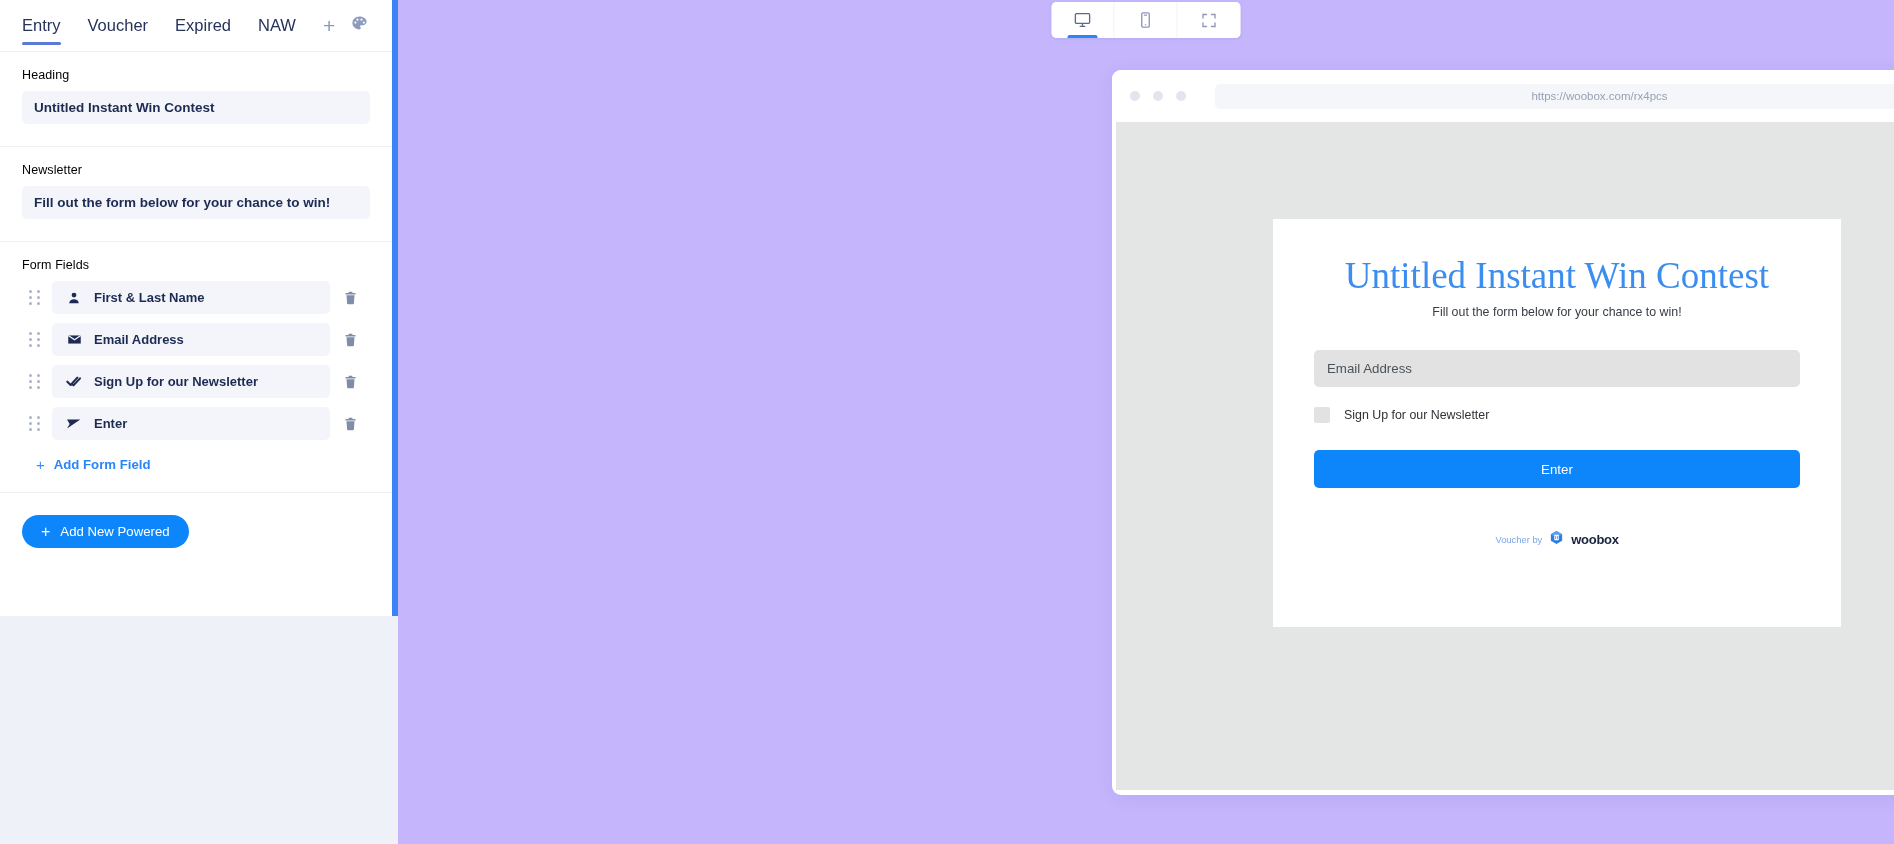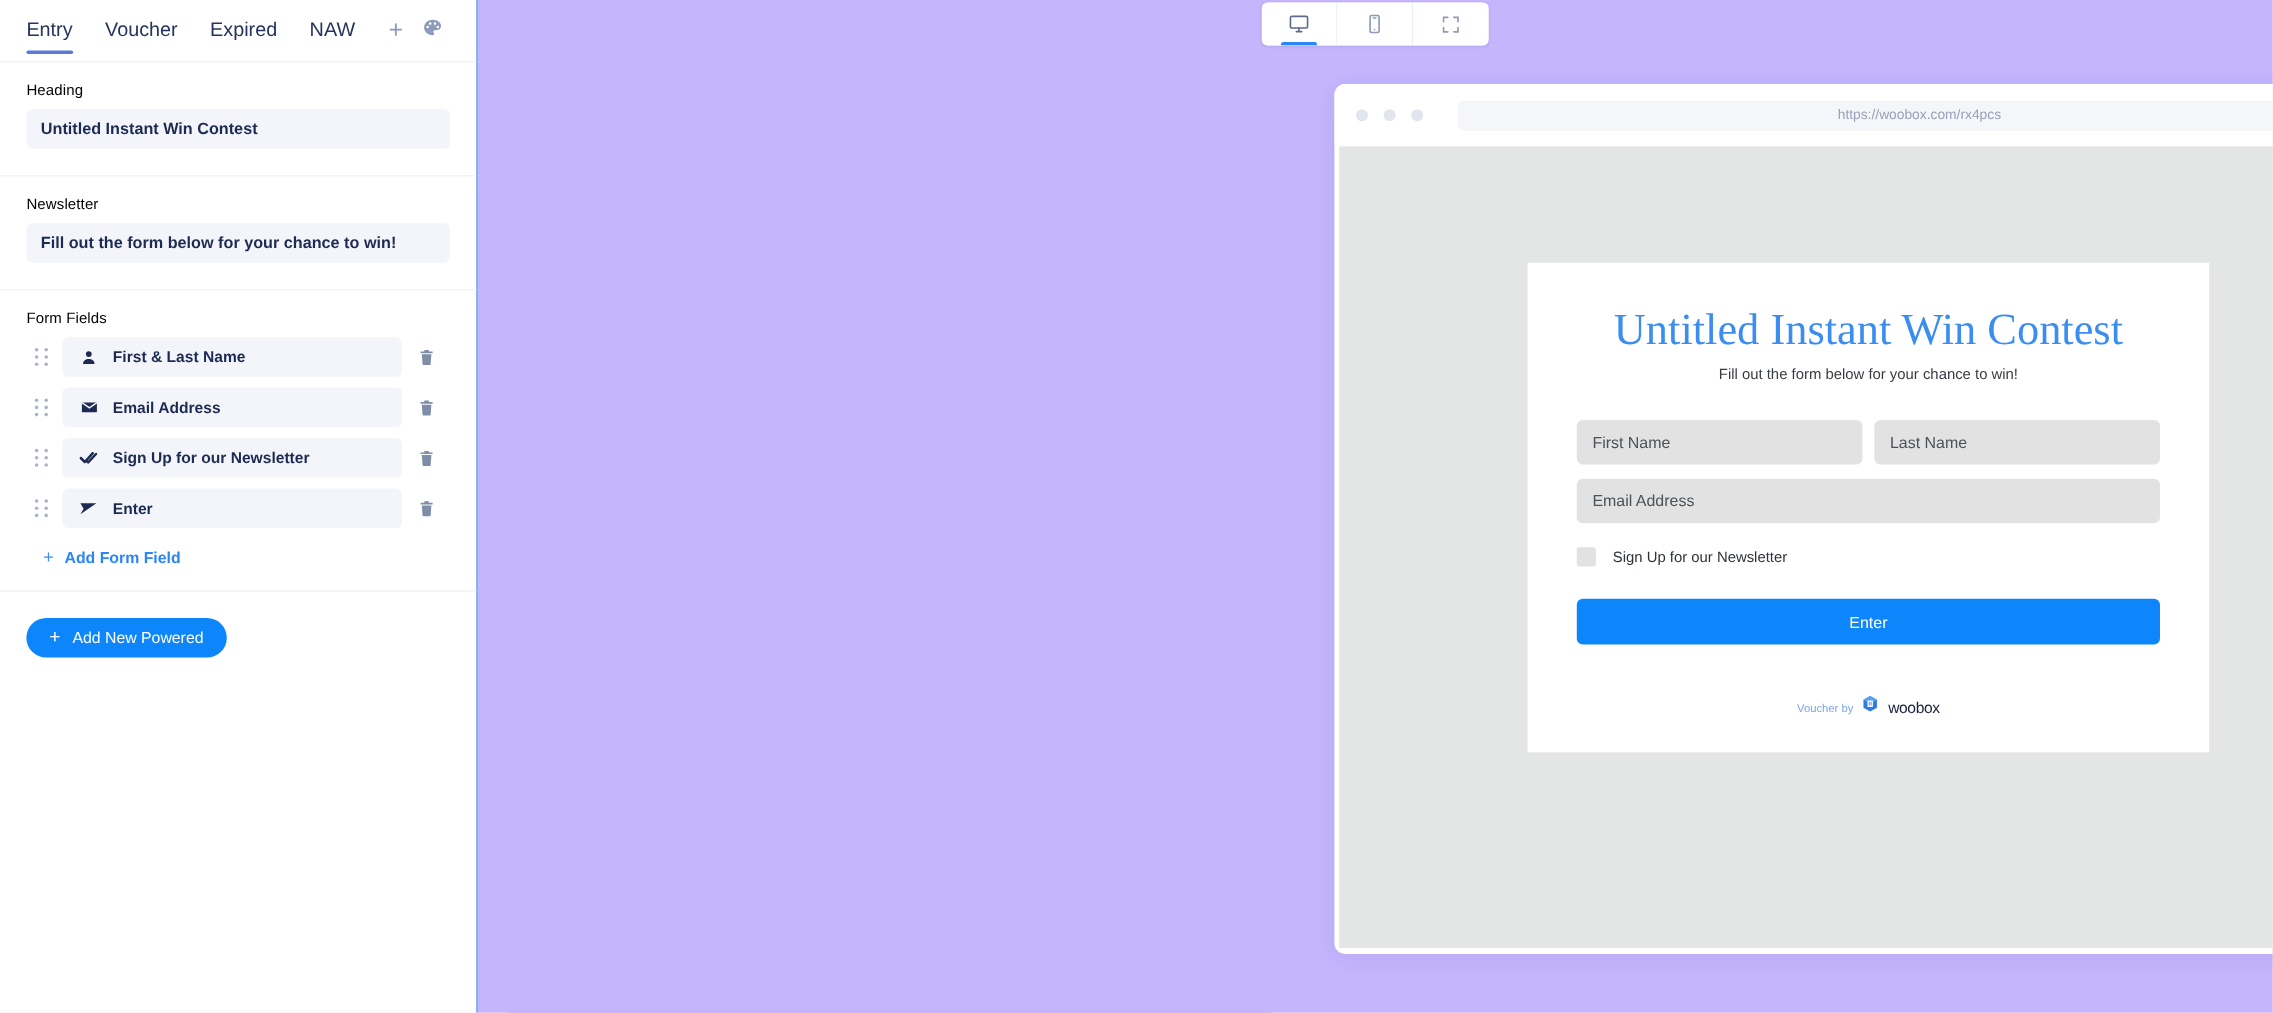--- a/index.html
+++ b/index.html
@@ -6,23 +6,23 @@
   html, body {
     width: 1894px; height: 844px;
     font-family: "Liberation Sans", sans-serif;
     background: #eef1f8;
     overflow: hidden;
   }
   .app { position: relative; width: 1894px; height: 844px; display: flex; }
 
   
   .sidebar {
-    width: 398px; height: 844px;
+    width: 398px; height: 616px;
     background: #ffffff;
-    border-right: 1px solid #3b82f6;
+    border-right: 6px solid #3b82f6;
     position: relative;
     flex: 0 0 398px;
     z-index: 5;
   }
   .tabbar {
     height: 52px;
     display: flex; align-items: center;
     padding: 0 22px;
     border-bottom: 1px solid #eceff5;
     position: relative;
@@ -205,21 +205,21 @@
   .enter-btn {
     margin-top: 27px; width: 100%; height: 38px;
     background: #0d86fb; color: #fff; border: none; border-radius: 5px;
     font-size: 13.3px; font-family: inherit; cursor: pointer;
   }
   .powered {
     margin-top: 42px; display: flex; align-items: center; justify-content: center;
     gap: 7px;
   }
   .powered-txt { font-size: 9.4px; color: #7aa7e8; }
-  .woobox-txt { font-size: 13px; font-weight: normal; color: #19233c; letter-spacing: -.3px; }
+  .woobox-txt { font-size: 13px; font-weight: bold; color: #19233c; letter-spacing: -.3px; }
 </style>
 </head>
 <body>
 
 <div class="app">
 
   <aside class="sidebar">
 
     <div class="tabbar">
       <div class="tab active">
@@ -408,24 +408,20 @@
         <span class="dot"></span>
         <span class="dot"></span>
         <div class="urlbar">https://woobox.com/rx4pcs</div>
       </div>
       <div class="viewport">
         <div class="card">
           <h1 class="card-title">Untitled Instant Win Contest</h1>
           <p class="card-sub">Fill out the form below for your chance to win!</p>
 
           <div class="form-rows">
-            <div class="row2">
-              <div class="pinput">First Name</div>
-              <div class="pinput">Last Name</div>
-            </div>
             <div class="pinput full">Email Address</div>
 
             <div class="chk-row">
               <span class="chk-box"></span>
               <span class="chk-lbl">Sign Up for our Newsletter</span>
             </div>
 
             <button class="enter-btn">Enter</button>
           </div>
 

